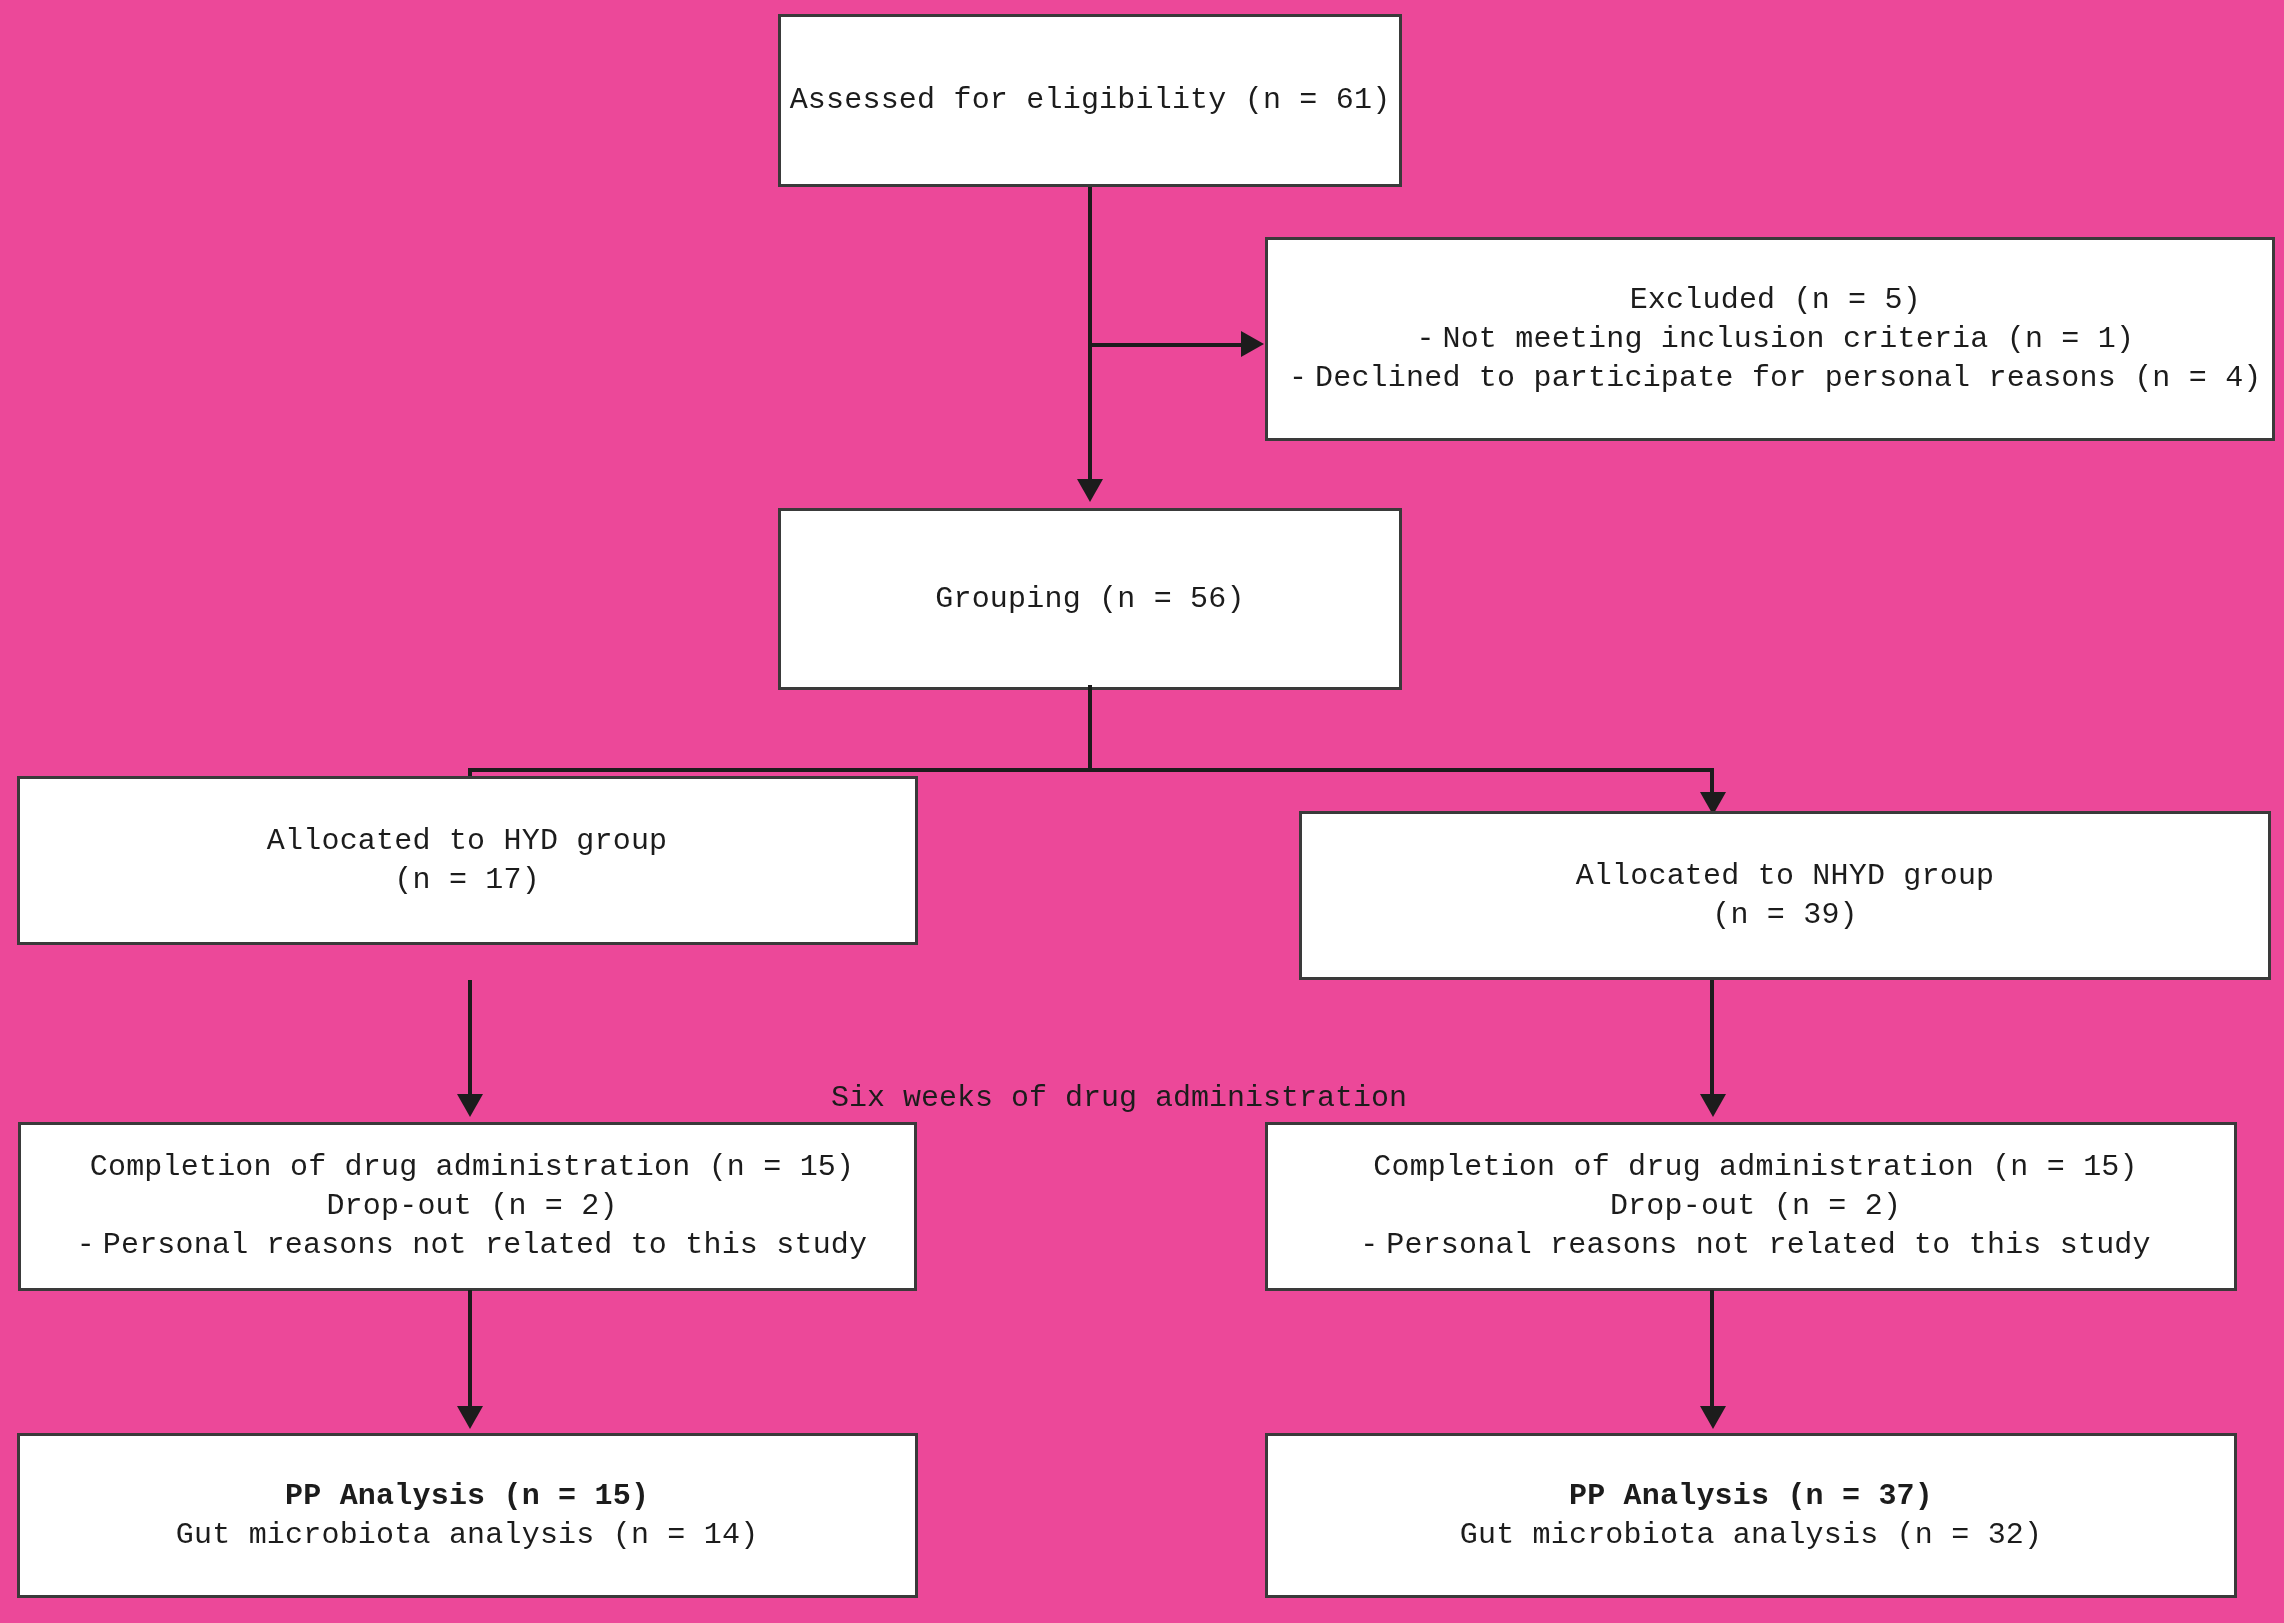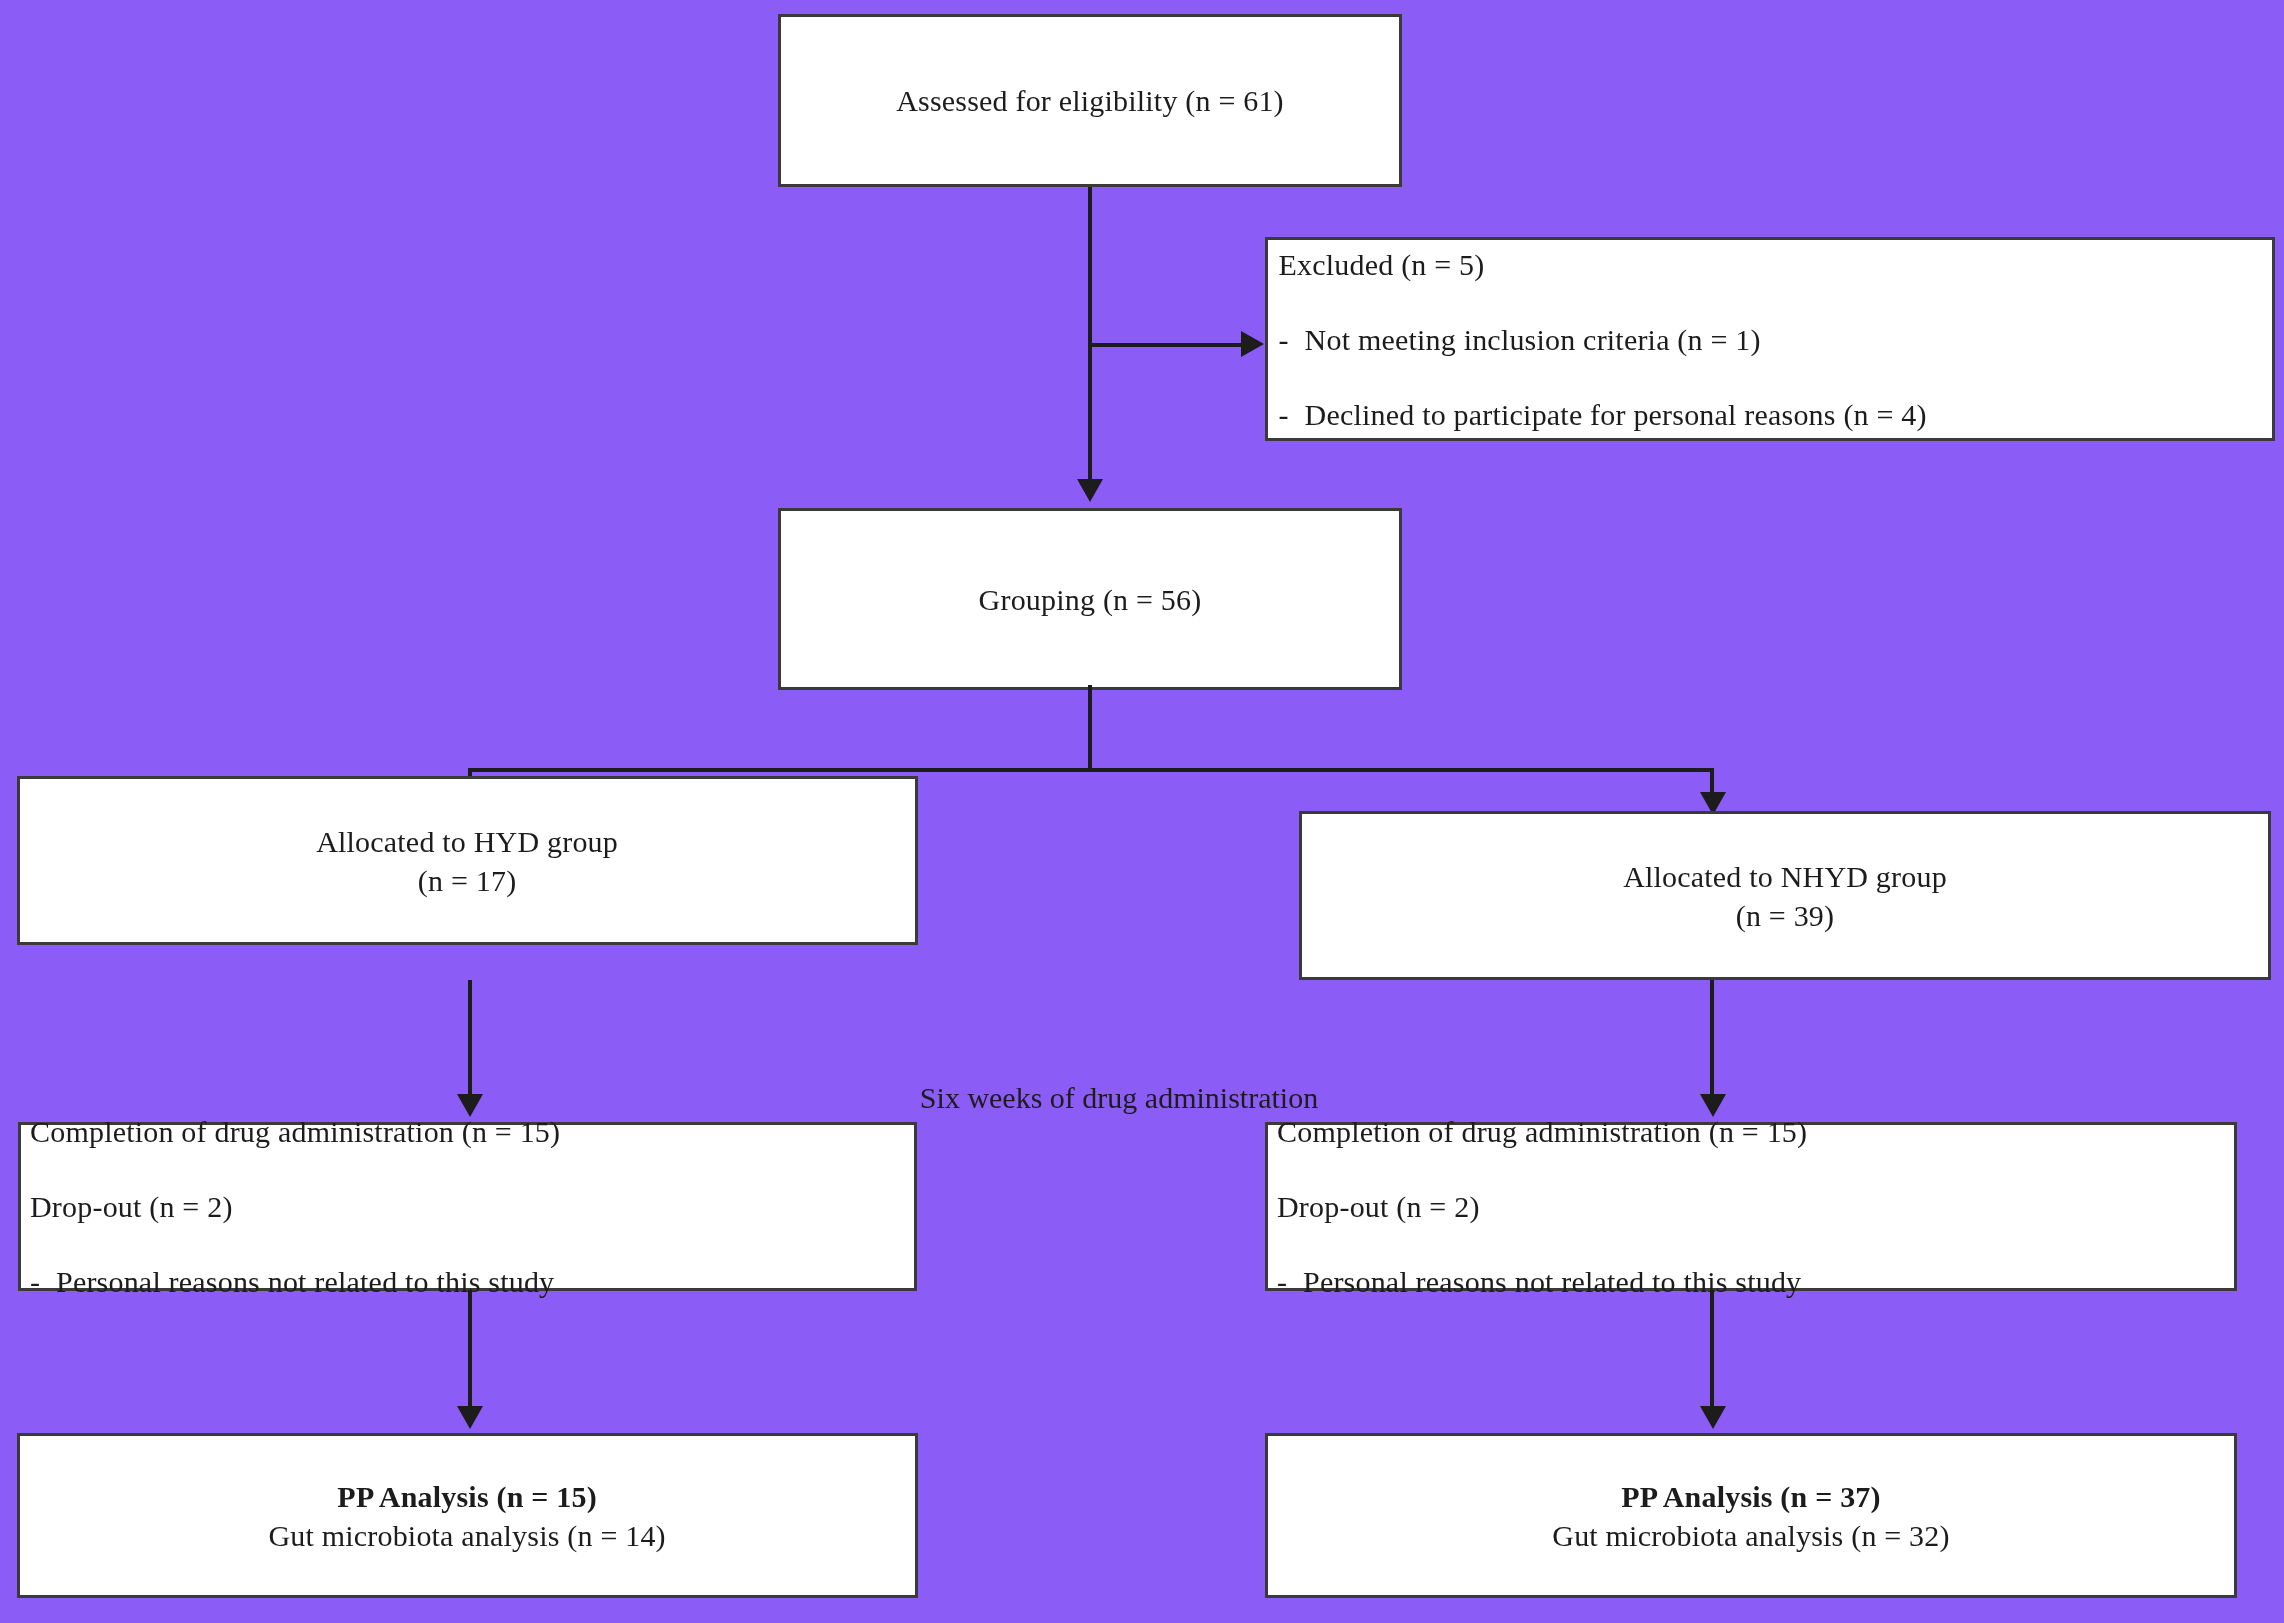--- a/index.html
+++ b/index.html
@@ -5,37 +5,37 @@
 <style>
   html, body {
     margin: 0;
     padding: 0;
     background: #ffffff;
   }
   #canvas {
     position: relative;
     width: 2284px;
     height: 1623px;
-    background: #8b5cf6;
-    font-family: Liberation Serif, serif;
+    background: #ec4899;
+    font-family: Liberation Mono, monospace;
     overflow: hidden;
   }
 
   
   .box {
     position: absolute;
     box-sizing: border-box;
     background: #ffffff;
     border: 3.8px solid #3a3a3a;
     display: flex;
     flex-direction: column;
     justify-content: center;
   }
   .box.center { align-items: center; text-align: center; }
-  .box.left   { align-items: flex-start; text-align: left; gap: 36px; }
+  .box.left   { align-items: center; text-align: left; }
 
   .line {
     display: block;
     color: #1c1c1c;
     font-size: 30px;
     line-height: 1.30;
     white-space: nowrap;
     letter-spacing: 0.2px;
   }
   .line.bold { font-weight: bold; }

